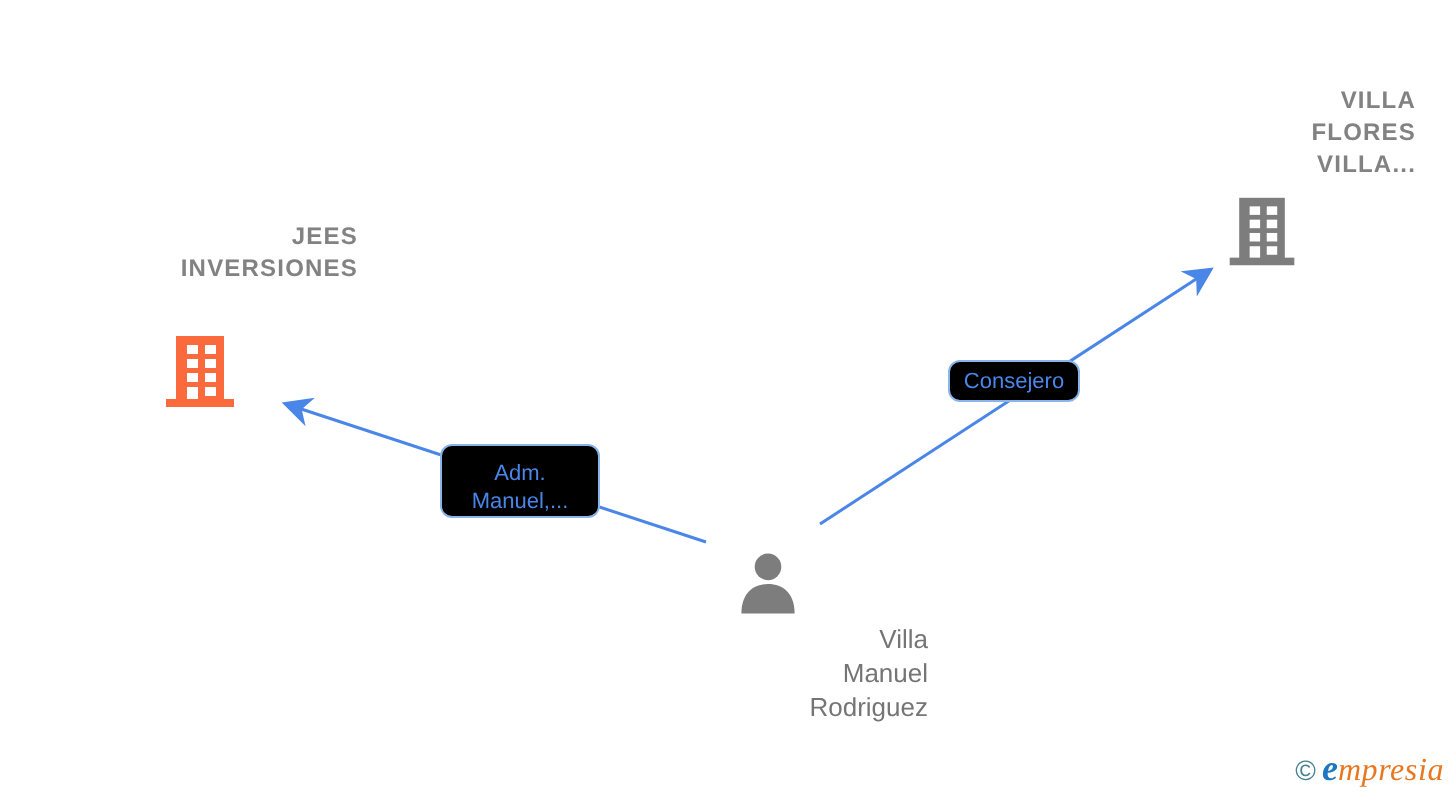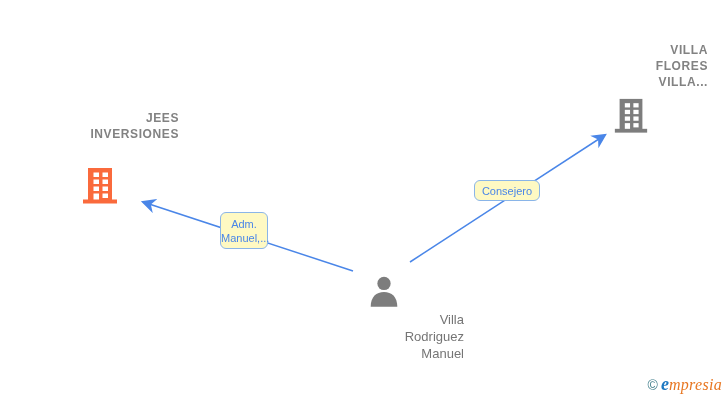--- a/index.html
+++ b/index.html
@@ -31,34 +31,34 @@
   .node-label.person {
     font-size: 13px;
     font-weight: normal;
     line-height: 17px;
     color: #757575;
   }
   .node-label span { display: block; }
   .node-icon { position: absolute; }
   .edge-label {
     position: absolute;
-    background: #fef9c3;
+    background: #000000;
     border: 1px solid #8ab5e8;
     border-radius: 6px;
     color: #4a86e8;
     font-size: 11px;
     line-height: 14px;
     text-align: center;
     display: flex;
     flex-direction: column;
     justify-content: center;
     box-sizing: border-box;
   }
   .edge-label span { display: block; }
-  #edge-label-a { left: 220px; top: 212px; width: 48px; height: 37px; }
+  #edge-label-a { left: 220px; top: 222px; width: 80px; height: 37px; justify-content: flex-end; }
   #edge-label-b { left: 474px; top: 180px; width: 66px; height: 21px; }
   #footer-logo {
     position: absolute;
     right: 6px;
     bottom: 5px;
     font-family: "Liberation Serif", serif;
     font-size: 16px;
     white-space: nowrap;
     cursor: pointer;
   }
@@ -139,22 +139,22 @@
   </svg>
 
   <svg class="node-icon" style="left:365px; top:276px;" width="38" height="31" viewBox="0 0 40 32">
     <g fill="#7d7d7d">
       <circle cx="20" cy="7.5" r="7"></circle>
       <path d="M6,32 C6,21.5 12,16.5 20,16.5 C28,16.5 34,21.5 34,32 Z"></path>
     </g>
   </svg>
   <div class="node-label person" style="left:304px; top:311px;">
     <span>Villa</span>
+    <span>Manuel</span>
     <span>Rodriguez</span>
-    <span>Manuel</span>
   </div>
 
   <div class="edge-label" id="edge-label-a">
     <span>Adm.</span>
     <span>Manuel,...</span>
   </div>
   <div class="edge-label" id="edge-label-b">
     <span>Consejero</span>
   </div>
 

